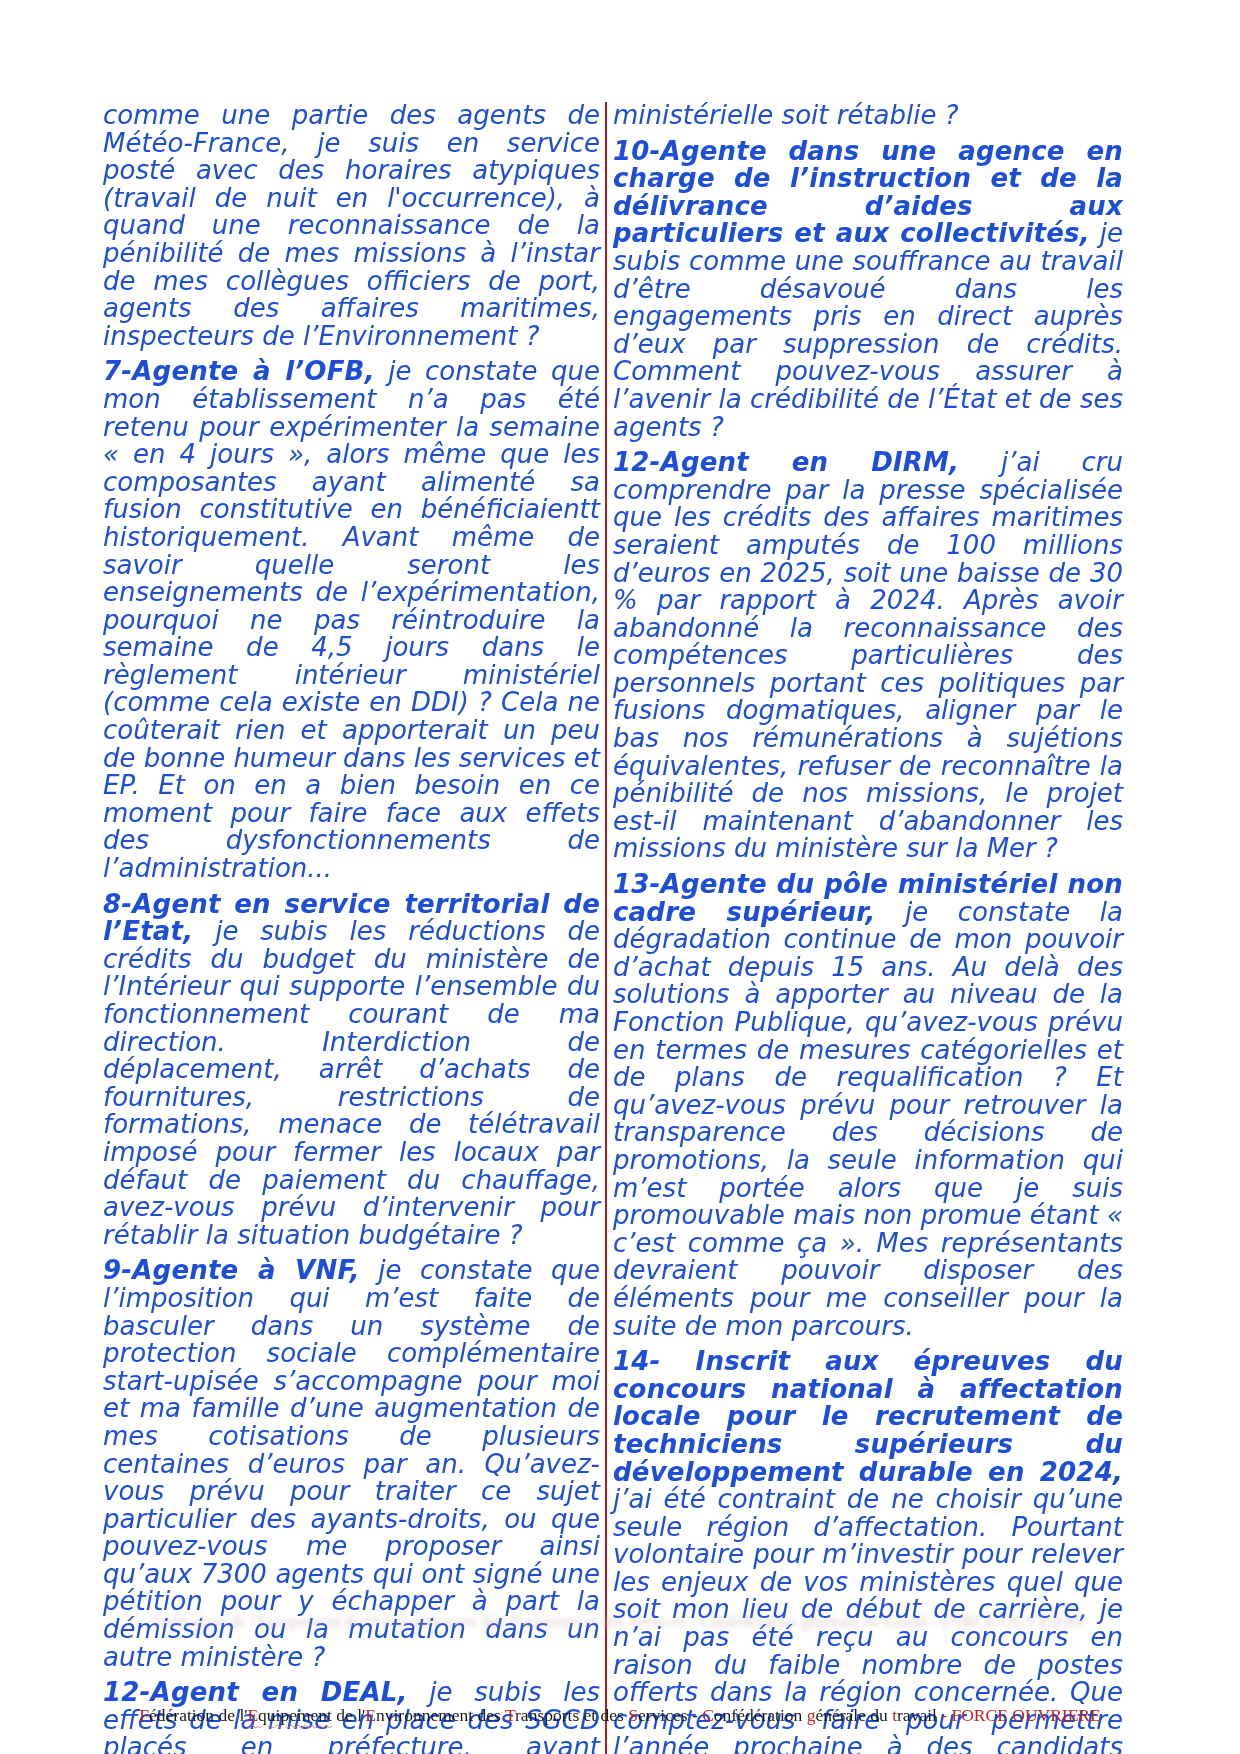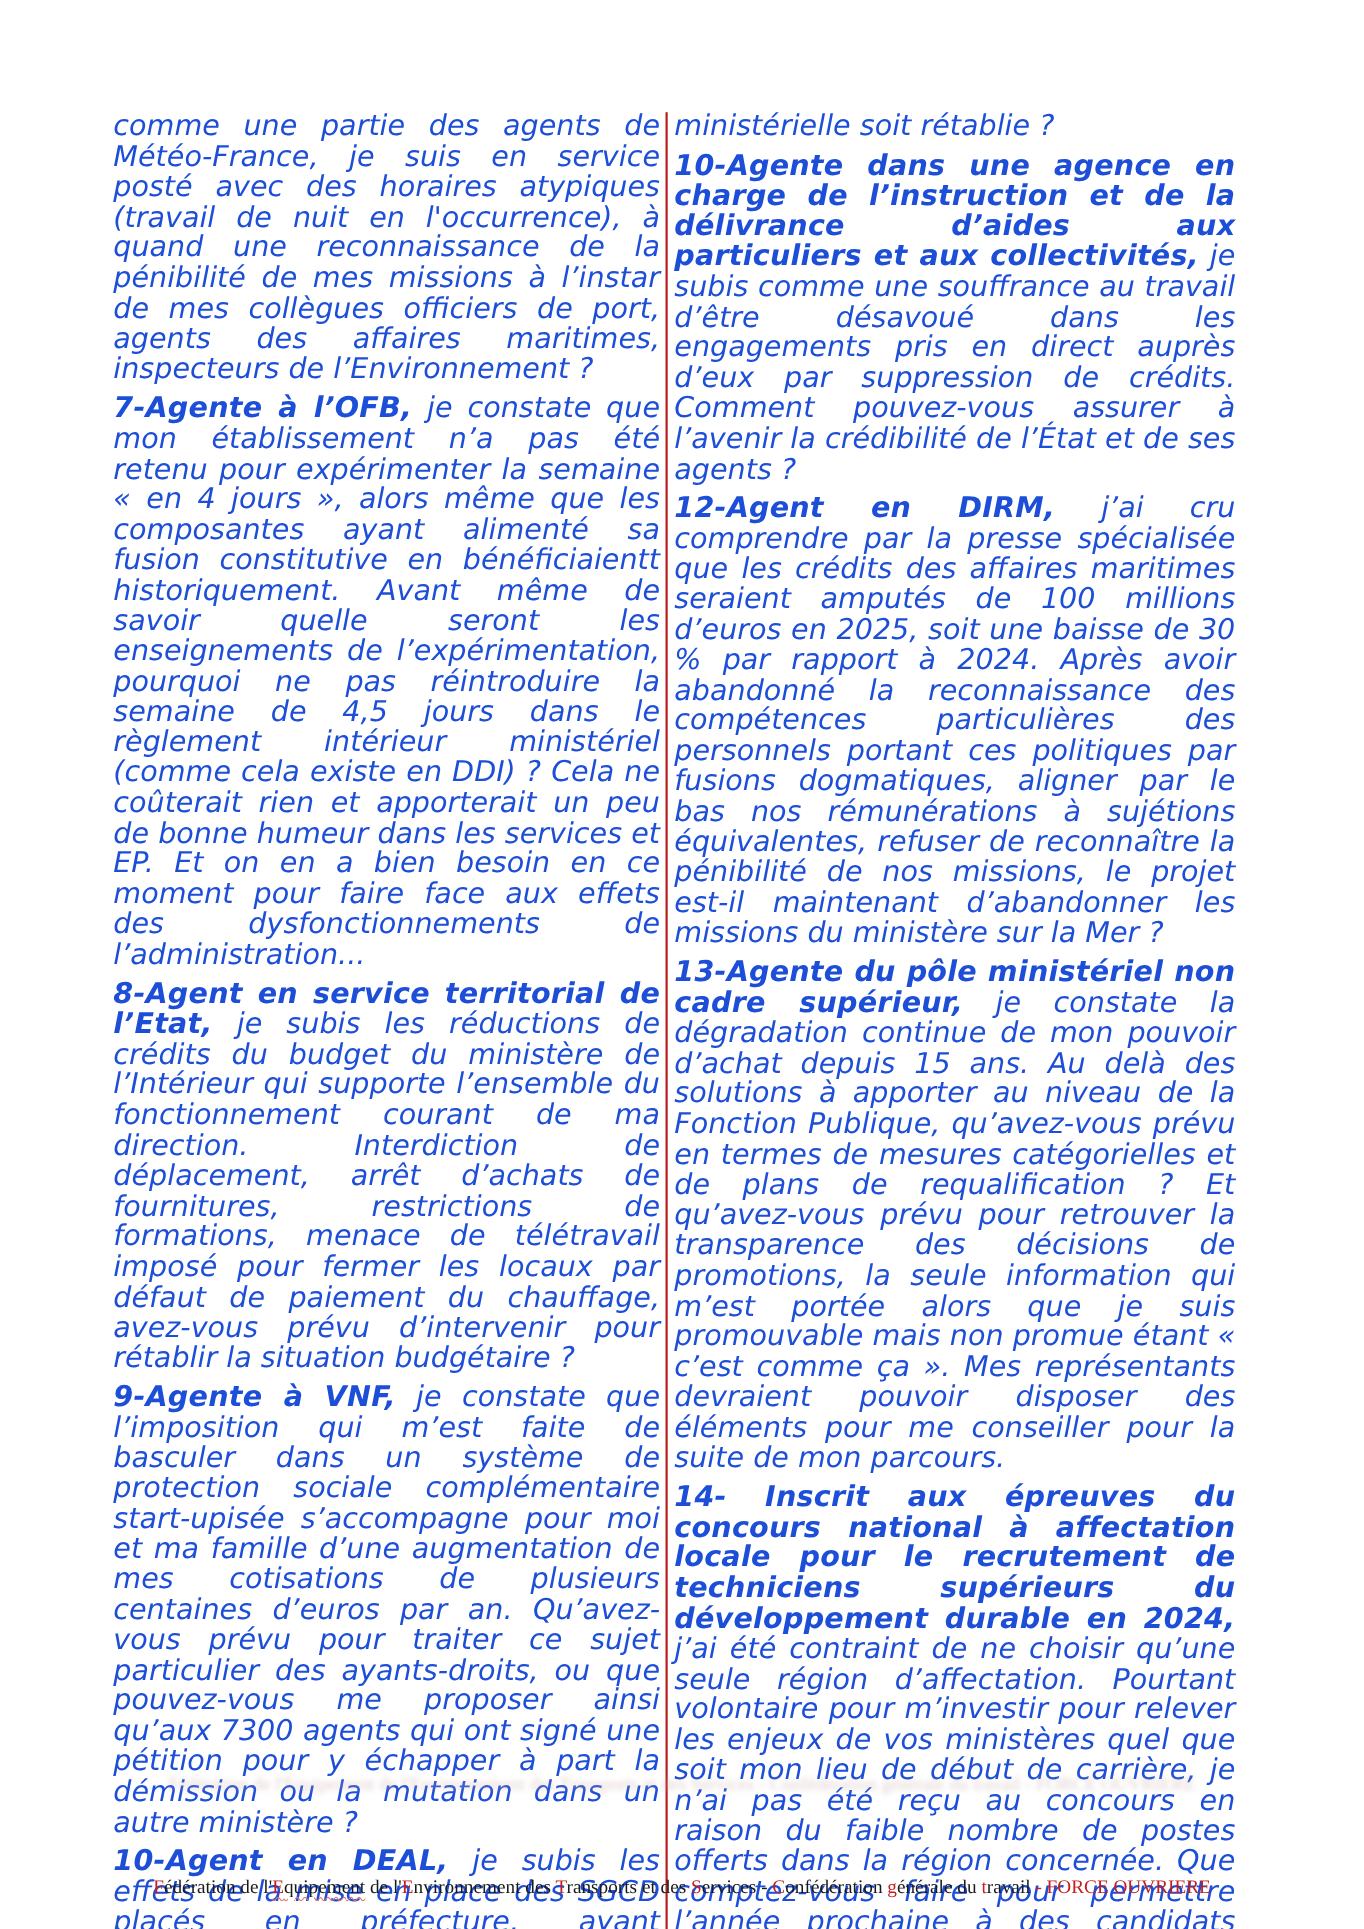--- a/index.html
+++ b/index.html
@@ -64,21 +64,21 @@
 </head>
 <body>
 
 <div class="page">
   <div class="content">
     <div class="col col-left" id="col-left">
         <p><span>comme une partie des agents de Météo-France, je suis en service posté avec des horaires atypiques (travail de nuit en l'occurrence), à quand une reconnaissance de la pénibilité de mes missions à l’instar de mes collègues officiers de port, agents des affaires maritimes, inspecteurs de l’Environnement ?</span></p>
         <p><b>7-Agente à l’OFB,</b> <span>je constate que mon établissement n’a pas été retenu pour expérimenter la semaine « en 4 jours », alors même que les composantes ayant alimenté sa fusion constitutive en bénéficiaientt historiquement. Avant même de savoir quelle seront les enseignements de l’expérimentation, pourquoi ne pas réintroduire la semaine de 4,5 jours dans le règlement intérieur ministériel (comme cela existe en DDI) ? Cela ne coûterait rien et apporterait un peu de bonne humeur dans les services et EP. Et on en a bien besoin en ce moment pour faire face aux effets des dysfonctionnements de l’administration...</span></p>
         <p><b>8-Agent en service territorial de l’Etat,</b> <span>je subis les réductions de crédits du budget du ministère de l’Intérieur qui supporte l’ensemble du fonctionnement courant de ma direction. Interdiction de déplacement, arrêt d’achats de fournitures, restrictions de formations, menace de télétravail imposé pour fermer les locaux par défaut de paiement du chauffage, avez-vous prévu d’intervenir pour rétablir la situation budgétaire ?</span></p>
         <p><b>9-Agente à VNF,</b> <span>je constate que l’imposition qui m’est faite de basculer dans un système de protection sociale complémentaire start-upisée s’accompagne pour moi et ma famille d’une augmentation de mes cotisations de plusieurs centaines d’euros par an. Qu’avez-vous prévu pour traiter ce sujet particulier des ayants-droits, ou que pouvez-vous me proposer ainsi qu’aux 7300 agents qui ont signé une pétition pour y échapper à part la démission ou la mutation dans un autre ministère ?</span></p>
-        <p><b>10-Agent en DEAL,</b> <span>je subis les effets de la mise en place des SGCD placés en préfecture, ayant déshumanisé la gestion RH des agents. Avec à la clé la multiplication des erreurs de paie, de gestion de carrière. Quelle action comptez-vous conduire pour que la chaîne RH</span></p>
+        <p><b>12-Agent en DEAL,</b> <span>je subis les effets de la mise en place des SGCD placés en préfecture, ayant déshumanisé la gestion RH des agents. Avec à la clé la multiplication des erreurs de paie, de gestion de carrière. Quelle action comptez-vous conduire pour que la chaîne RH</span></p>
       </div>
     <div class="col col-right" id="col-right">
         <p><span>ministérielle soit rétablie ?</span></p>
         <p><b>10-Agente dans une agence en charge de l’instruction et de la délivrance d’aides aux particuliers et aux collectivités,</b> <span>je subis comme une souffrance au travail d’être désavoué dans les engagements pris en direct auprès d’eux par suppression de crédits. Comment pouvez-vous assurer à l’avenir la crédibilité de l’État et de ses agents ?</span></p>
         <p><b>12-Agent en DIRM,</b> <span>j’ai cru comprendre par la presse spécialisée que les crédits des affaires maritimes seraient amputés de 100 millions d’euros en 2025, soit une baisse de 30 % par rapport à 2024. Après avoir abandonné la reconnaissance des compétences particulières des personnels portant ces politiques par fusions dogmatiques, aligner par le bas nos rémunérations à sujétions équivalentes, refuser de reconnaître la pénibilité de nos missions, le projet est-il maintenant d’abandonner les missions du ministère sur la Mer ?</span></p>
         <p><b>13-Agente du pôle ministériel non cadre supérieur,</b> <span>je constate la dégradation continue de mon pouvoir d’achat depuis 15 ans. Au delà des solutions à apporter au niveau de la Fonction Publique, qu’avez-vous prévu en termes de mesures catégorielles et de plans de requalification ? Et qu’avez-vous prévu pour retrouver la transparence des décisions de promotions, la seule information qui m’est portée alors que je suis promouvable mais non promue étant « c’est comme ça ». Mes représentants devraient pouvoir disposer des éléments pour me conseiller pour la suite de mon parcours.</span></p>
         <p><b>14- Inscrit aux épreuves du concours national à affectation locale pour le recrutement de techniciens supérieurs du développement durable en 2024,</b> <span>j’ai été contraint de ne choisir qu’une seule région d’affectation. Pourtant volontaire pour m’investir pour relever les enjeux de vos ministères quel que soit mon lieu de début de carrière, je n’ai pas été reçu au concours en raison du faible nombre de postes offerts dans la région concernée. Que comptez-vous faire pour permettre l’année prochaine à des candidats comme moi de pouvoir avoir accès à l’ensemble des postes de TSDD proposés au niveau national ?</span></p>
       </div>
   </div>
 

